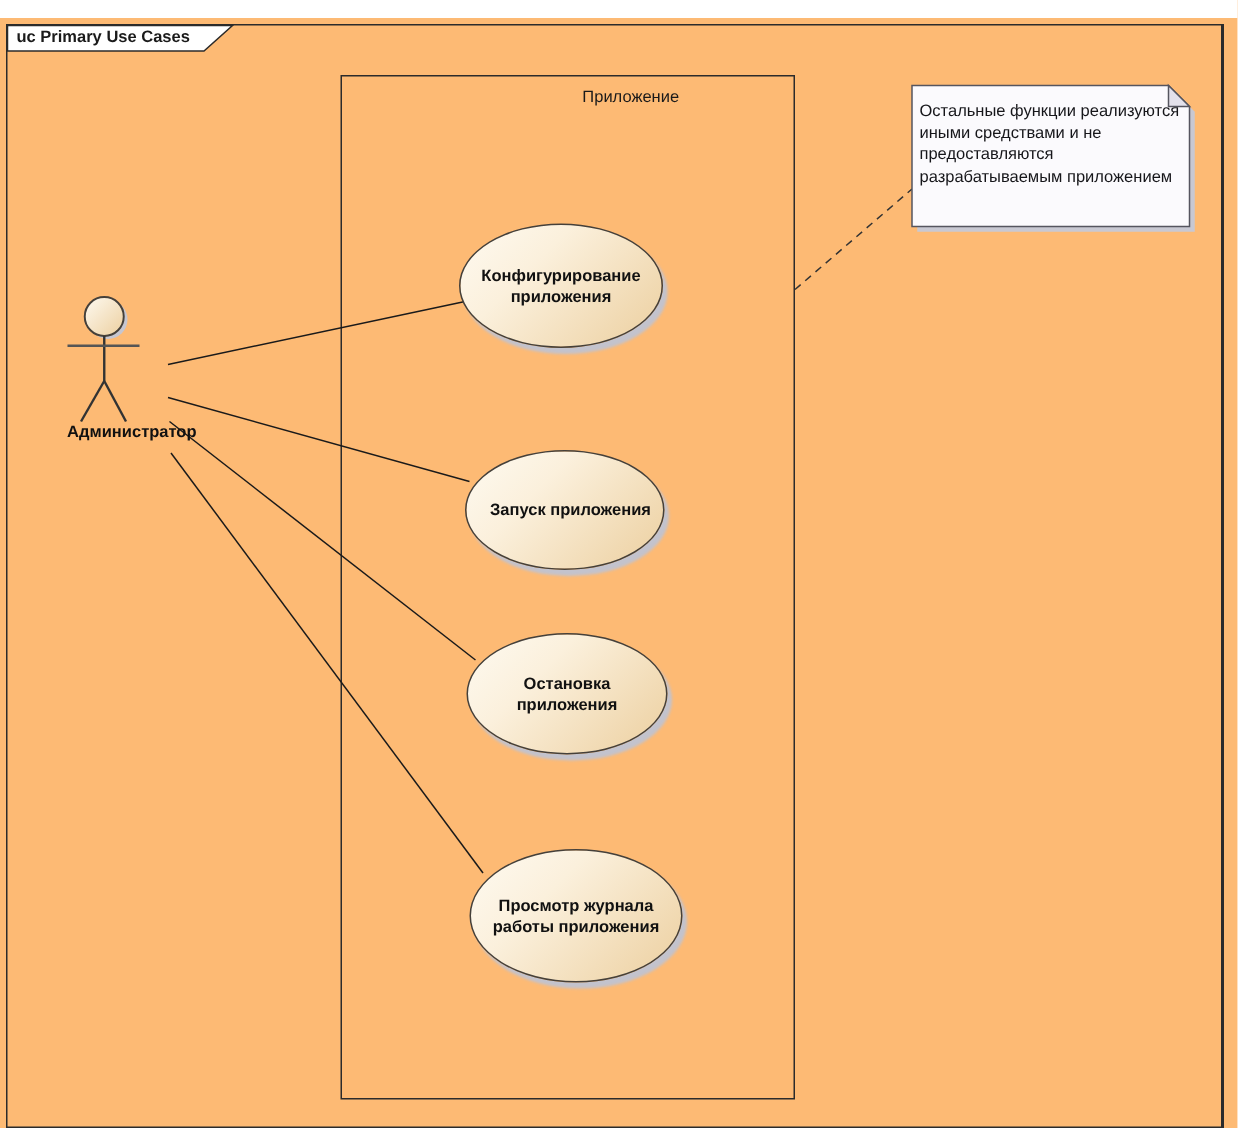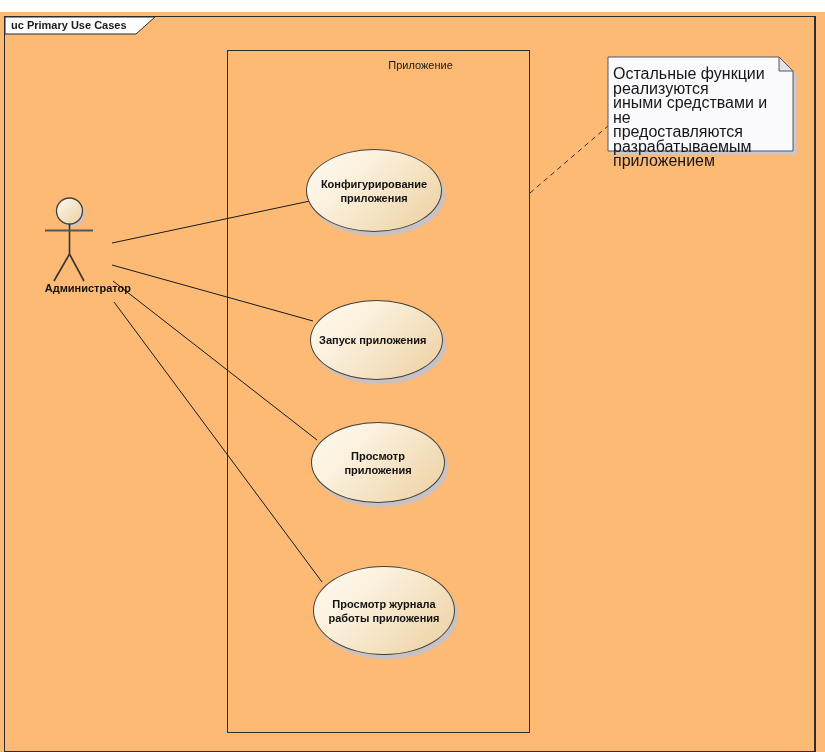--- a/index.html
+++ b/index.html
@@ -64,21 +64,21 @@
   
   .usecase {
     position: absolute;
     border-radius: 50%;
     background: linear-gradient(135deg, #fefaf1 0%, #fbf0dc 35%, #eccf9f 100%);
     border: 1.5px solid #45403a;
     box-shadow: 3px 4px 2px #c3c3cd;
     box-sizing: border-box;
     display: flex;
     align-items: center;
-    justify-content: flex-start;
+    justify-content: flex-end;
     text-align: center;
     z-index: 4;
   }
   .usecase-label {
     font-size: 11px;
     font-weight: bold;
     color: #111111;
     line-height: 14px;
     padding: 0 8px;
   }
@@ -95,21 +95,21 @@
     font-size: 11px;
     font-weight: bold;
     color: #111111;
     z-index: 4;
   }
   
   .note-text {
     position: absolute;
     left: 613px; top: 55px;
     width: 176px;
-    font-size: 16px;
+    font-size: 11px;
     line-height: 14.5px;
     color: #16161a;
     white-space: pre-line;
     z-index: 5;
   }
 </style>
 </head>
 <body>
 
 <div class="canvas">
@@ -153,21 +153,21 @@
     </g>
   </svg>
 
   <div class="usecase" id="uc1">
     <div class="usecase-label">Конфигурирование приложения</div>
   </div>
   <div class="usecase" id="uc2">
     <div class="usecase-label">Запуск приложения</div>
   </div>
   <div class="usecase" id="uc3">
-    <div class="usecase-label">Просмотр приложения</div>
+    <div class="usecase-label">Остановка приложения</div>
   </div>
   <div class="usecase" id="uc4">
     <div class="usecase-label">Просмотр журнала работы приложения</div>
   </div>
 
   <div class="actor-label">Администратор</div>
 
   <div class="note-text">Остальные функции реализуются
 иными средствами и не
 предоставляются

